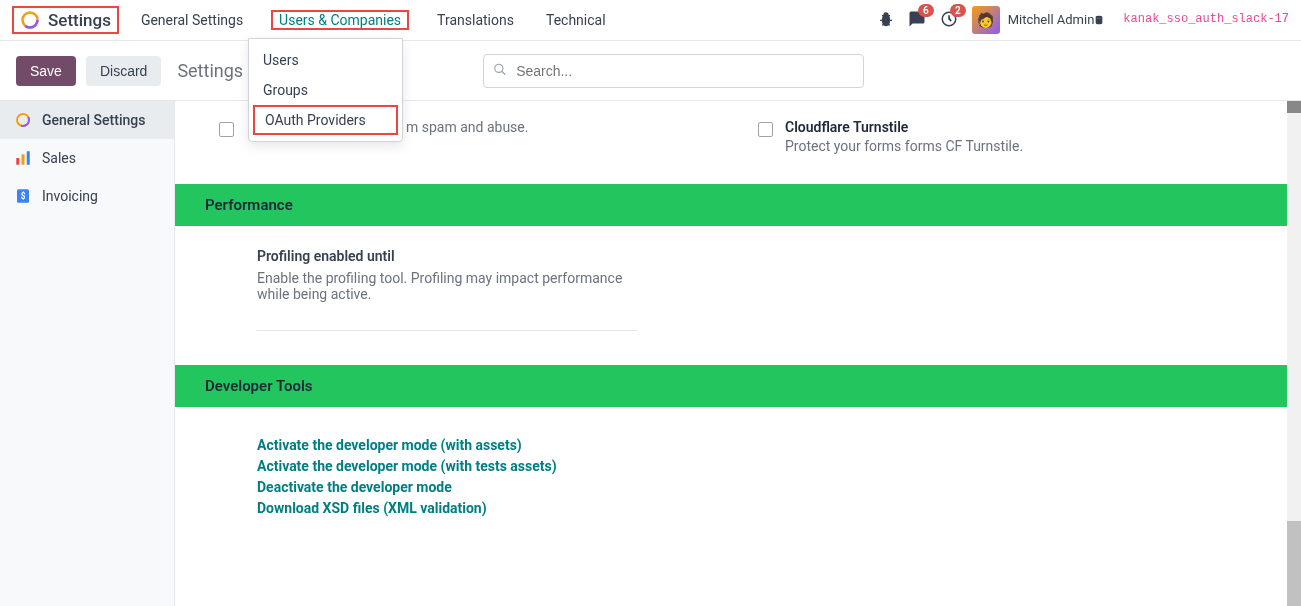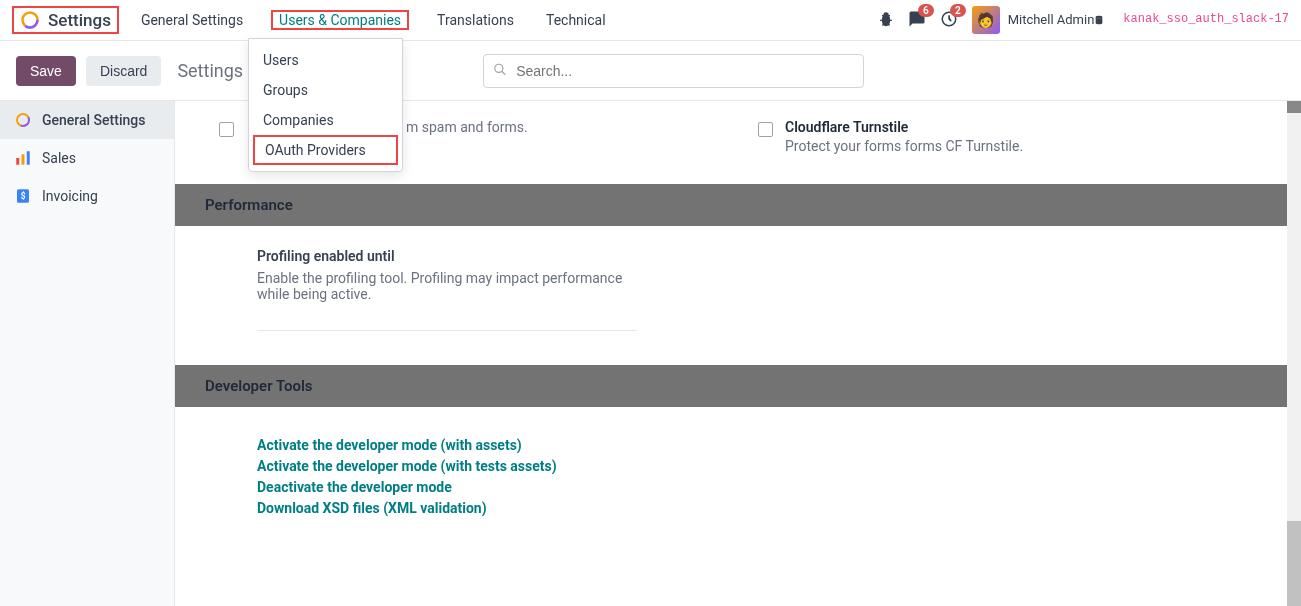--- a/index.html
+++ b/index.html
@@ -43,21 +43,21 @@
 .scroll-track { position: absolute; right: 0; top: 0; width: 14px; height: 100%; background: #f1f1f1; }
 .scroll-thumb { width: 100%; background: #c1c1c1; position: absolute; }
 
 .content-top { padding: 18px 44px 30px 44px; }
 .row2 { display: flex; gap: 40px; }
 .setting-block { flex: 1; display: flex; gap: 12px; }
 .checkbox { width: 15px; height: 15px; border: 1px solid #9ca3af; border-radius: 2px; margin-top: 3px; cursor: pointer; flex-shrink: 0; }
 .setting-title { font-weight: 600; color: #1f2937; font-size: 14px; margin-bottom: 3px; }
 .setting-desc { color: #6b7280; font-size: 14px; }
 
-.section-header { background: #737373; padding: 12px 30px; font-weight: 600; color: #1f2937; font-size: 15px; }
+.section-header { background: #22c55e; padding: 12px 30px; font-weight: 600; color: #1f2937; font-size: 15px; }
 .section-body { padding: 22px 44px 34px 82px; }
 .perf-title { font-weight: 600; margin-bottom: 6px; }
 .perf-desc { color: #6b7280; max-width: 380px; }
 .perf-sep { width: 380px; height: 1px; background: #e5e7eb; margin-top: 28px; }
 
 .dev-links { padding: 30px 44px 30px 82px; font-weight: bold; }
 .dev-link { color: #017e84; cursor: pointer; margin-bottom: 5px; font-size: 14px; }
 </style>
 </head>
 <body>
@@ -109,21 +109,20 @@
           <span>kanak_sso_auth_slack-17</span>
         </span>
       </div>
     </div>
   </div>
 </div>
 
 <div class="dropdown">
   <div class="dropdown-item">Users</div>
   <div class="dropdown-item">Groups</div>
-  <div class="dropdown-item">Companies</div>
   <div class="dropdown-item highlight">OAuth Providers</div>
 </div>
 
 <div class="actionbar">
   <button class="btn-save">Save</button>
   <button class="btn-discard">Discard</button>
   <span class="page-title">Settings</span>
   <div class="search-wrap">
     <span class="search-icon-pos">
       <svg width="14" height="14" viewBox="0 0 24 24">
@@ -166,21 +165,21 @@
       <span>Invoicing</span>
     </div>
   </div>
 
   <div class="main">
     <div class="content-top">
       <div class="row2">
         <div class="setting-block">
           <div class="checkbox"></div>
           <div>
-            <div class="setting-desc" style="margin-left:160px;">m spam and forms.</div>
+            <div class="setting-desc" style="margin-left:160px;">m spam and abuse.</div>
           </div>
         </div>
         <div class="setting-block">
           <div class="checkbox"></div>
           <div>
             <div class="setting-title">Cloudflare Turnstile</div>
             <div class="setting-desc">Protect your forms forms CF Turnstile.</div>
           </div>
         </div>
       </div>

